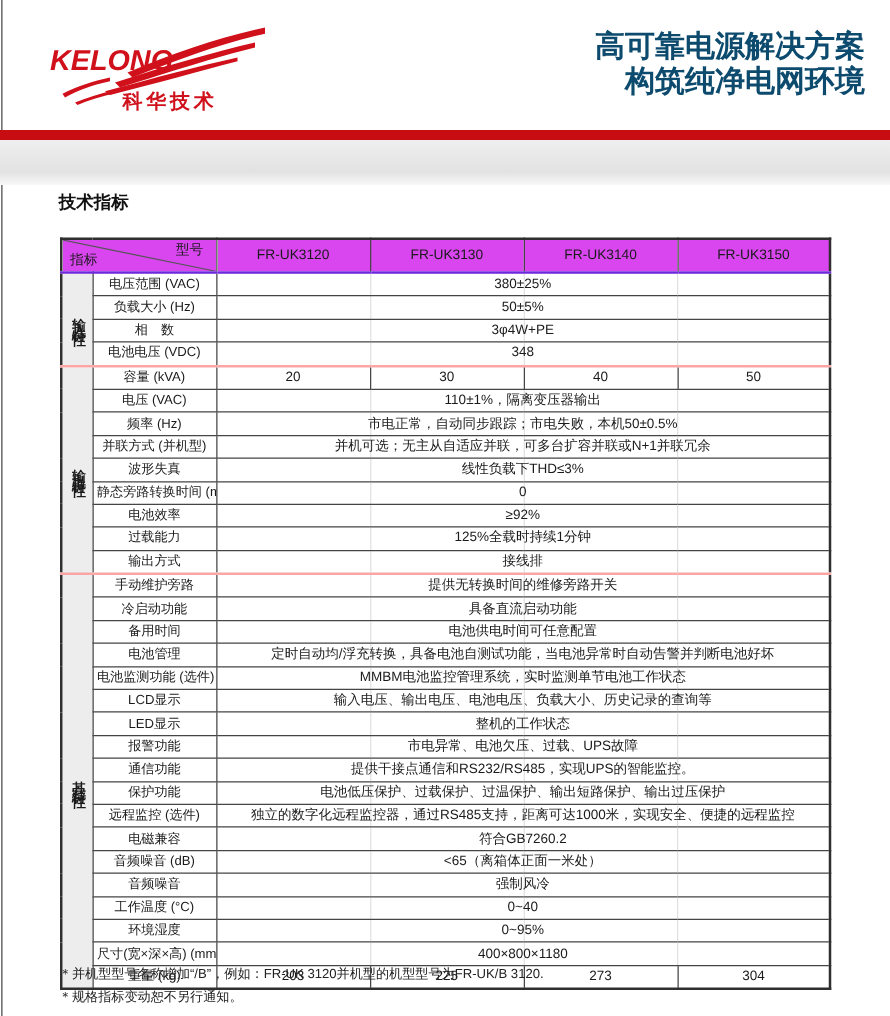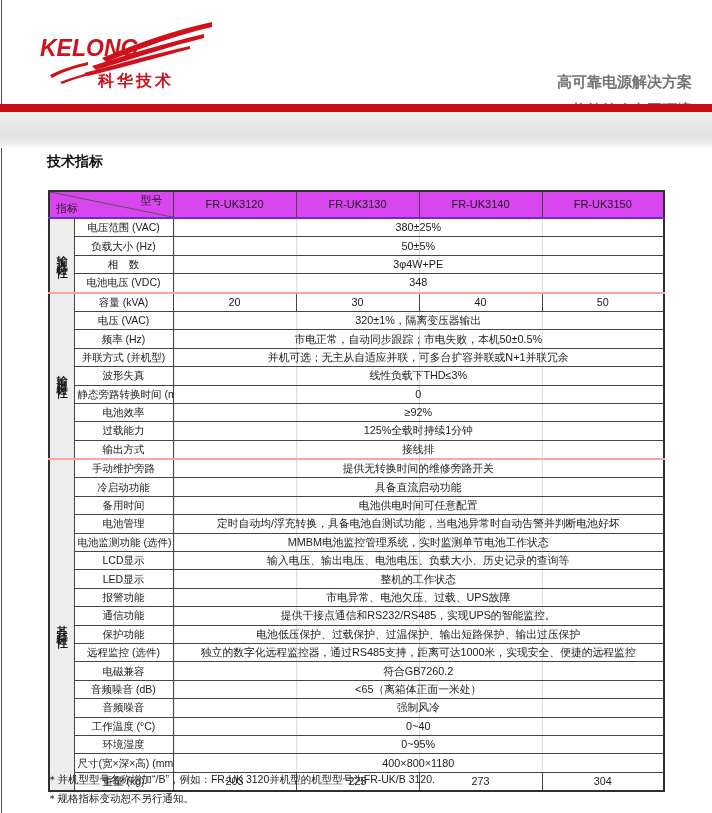--- a/index.html
+++ b/index.html
@@ -5,21 +5,21 @@
   html,body { margin:0; padding:0; }
   body {
     width:712px; height:813px; position:relative; background:#ffffff;
     font-family:"Liberation Sans", sans-serif; color:#1a1a1a; overflow:hidden;
   }
   .edge-line { position:absolute; left:1px; top:0; bottom:0; width:1px; background:#4a4a4a; }
 
   
   .logo { position:absolute; left:40px; top:18px; }
   .title-block { position:absolute; right:20px; top:24px; text-align:right;
-    font-size:15px; font-weight:bold; line-height:28px; color:#737373;margin-top:44px; }
+    font-size:24px; font-weight:bold; line-height:28px; color:#0c4a6e; }
   .red-bar { position:absolute; left:0; right:0; top:104px; height:8px; background:#c80d12; }
   .grad-band { position:absolute; left:0; right:0; top:112px; height:36px;
     background:linear-gradient(180deg,#efefef 0%,#e2e2e2 70%,#f8f8f8 100%); }
 
   .section-title { position:absolute; left:47px; top:153px; font-size:14px; font-weight:bold; color:#111; }
 
   
   .spec-table { position:absolute; left:48px; top:190px; width:615px;
     border-collapse:collapse; table-layout:fixed; }
   .spec-table td {
@@ -128,21 +128,21 @@
     <tr class="gstart">
       <td class="grp" rowspan="9"><span class="vtext">输出特性</span></td>
       <td class="lbl">容量 (kVA)</td>
       <td>20</td>
       <td>30</td>
       <td>40</td>
       <td>50</td>
     </tr>
     <tr>
       <td class="lbl">电压 (VAC)</td>
-      <td class="merged" colspan="4">320±1%，隔离变压器输出</td>
+      <td class="merged" colspan="4">110±1%，隔离变压器输出</td>
     </tr>
     <tr>
       <td class="lbl">频率 (Hz)</td>
       <td class="merged" colspan="4">市电正常，自动同步跟踪；市电失败，本机50±0.5%</td>
     </tr>
     <tr>
       <td class="lbl">并联方式 (并机型)</td>
       <td class="merged" colspan="4">并机可选；无主从自适应并联，可多台扩容并联或N+1并联冗余</td>
     </tr>
     <tr>

